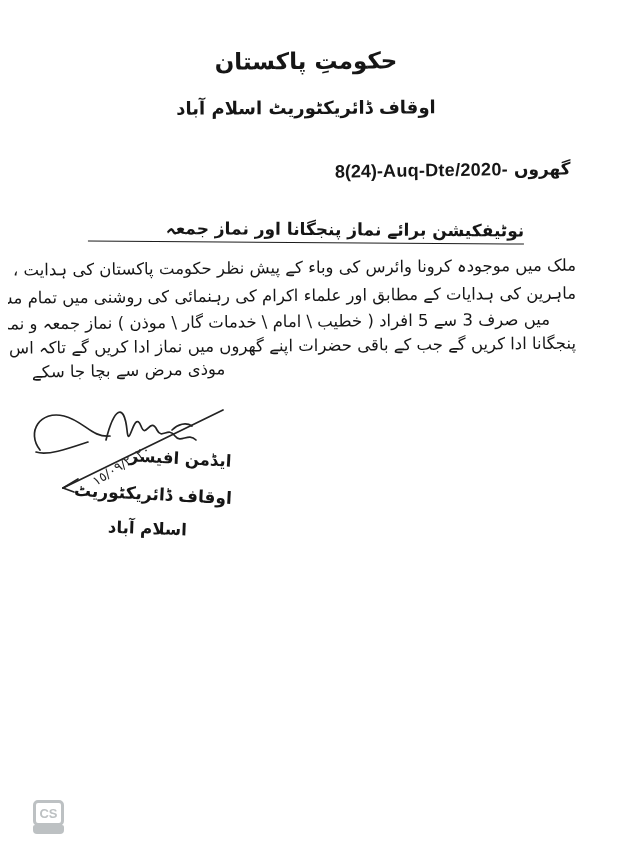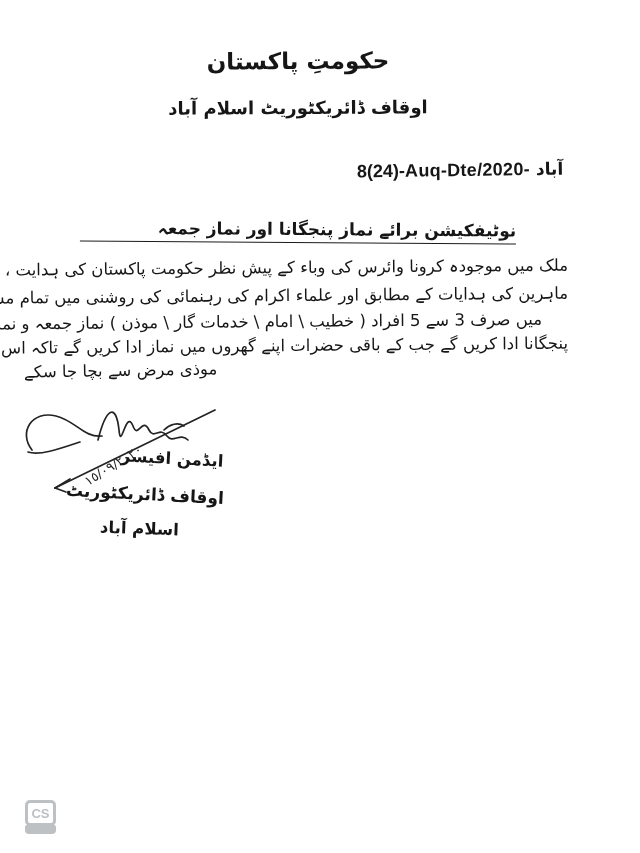--- a/index.html
+++ b/index.html
@@ -1,20 +1,21 @@
 <!DOCTYPE html>
 <html lang="ur"><head>
 <meta charset="utf-8">
 <style>
   html,body{margin:0;padding:0;background:#ffffff;}
   .page{
     position:relative;width:596px;height:853px;background:#ffffff;
     overflow:hidden;
     font-family:"DejaVu Sans",sans-serif;
     color:#161616;
+    margin-left:8px;
   }
   
   .hdr-title{
     position:absolute;top:48px;left:0;width:100%;text-align:center;
     font-size:23px;font-weight:bold;letter-spacing:1px;
     transform:rotate(-0.4deg);
   }
   .hdr-sub{
     position:absolute;top:97px;left:0;width:100%;text-align:center;
     font-size:18px;font-weight:bold;
@@ -104,21 +105,21 @@
 </style>
 </head>
 <body>
 
 <div class="page">
 
   <div class="hdr-title">حکومتِ پاکستان</div>
   <div class="hdr-sub">اوقاف ڈائریکٹوریٹ اسلام آباد</div>
 
   <div class="ref-line">
-    <span>آباد</span>
+    <span>گھروں</span>
     <span class="latin">8(24)-Auq-Dte/2020-</span>
   </div>
 
   <div class="subject-wrap">
     <span class="subject">نوٹیفکیشن برائے نماز پنجگانا اور نماز جمعہ</span>
   </div>
 
   <div class="body-line l1">ملک میں موجودہ کرونا  وائرس کی وباء کے پیش نظر حکومت پاکستان کی ہدایت ، طبی</div>
   <div class="body-line l2">ماہرین کی ہدایات کے مطابق اور علماء اکرام کی رہنمائی کی روشنی میں تمام مساجد</div>
   <div class="body-line l3">میں صرف 3 سے 5 افراد ( خطیب \ امام \ خدمات گار \ موذن ) نماز جمعہ و نماز</div>

